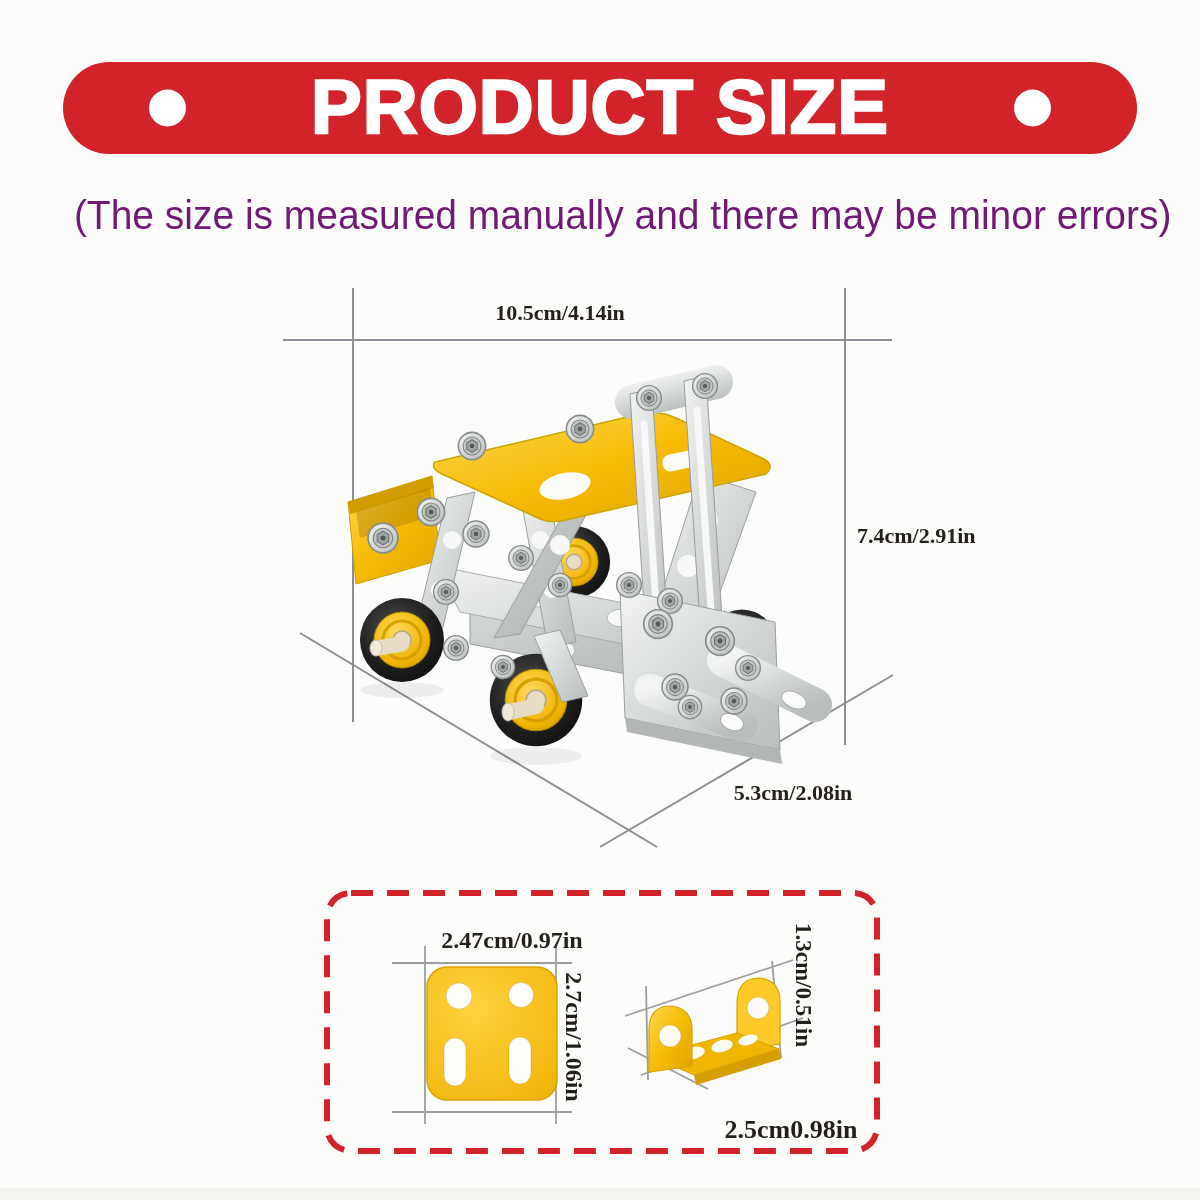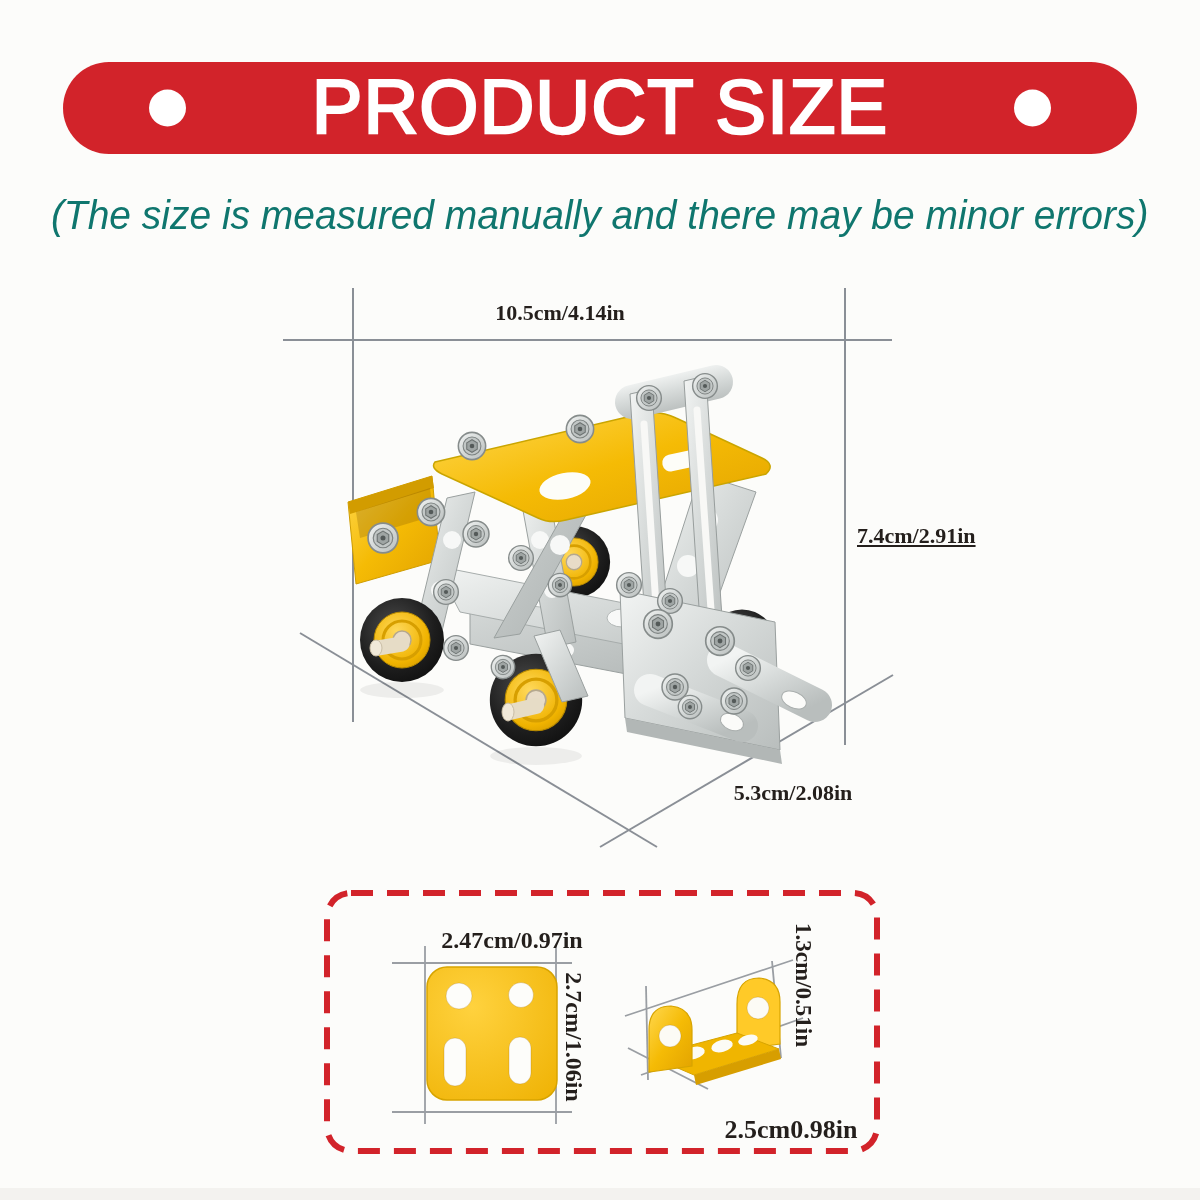--- a/index.html
+++ b/index.html
@@ -1,35 +1,35 @@
 <!DOCTYPE html>
 <html><head>
 <meta charset="utf-8">
 <style>
   html,body{margin:0;padding:0;background:#ffffff;}
   .canvas{position:relative;width:1200px;height:1200px;background:#fcfcfa;overflow:hidden;
           font-family:"Liberation Sans",sans-serif;}
   .art{position:absolute;left:0;top:0;}
   .banner{position:absolute;left:63px;top:62px;width:1074px;height:92px;background:#d2232a;
           border-radius:46px;display:flex;align-items:center;justify-content:center;}
-  .banner-title{color:#ffffff;font-size:76px;font-weight:400;letter-spacing:1px;line-height:1;
+  .banner-title{color:#ffffff;font-size:76px;font-weight:700;letter-spacing:1px;line-height:1;
           -webkit-text-stroke:2.5px #ffffff;padding-bottom:2px;}
   .banner-dot{position:absolute;top:50%;width:37px;height:37px;background:#ffffff;border-radius:50%;
           transform:translateY(-50%);}
   .dot-left{left:86px;}
   .dot-right{right:86px;}
-  .subtitle{position:absolute;top:192px;left:0;width:100%;text-align:center;color:#0f766e;font-size:41px;font-style:italic;}
+  .subtitle{position:absolute;top:192px;left:0;width:100%;text-align:right;color:#701a75;font-size:41px;}
   .subtitle span{display:inline-block;transform:scaleX(.95);transform-origin:center;white-space:nowrap;}
   .dim{position:absolute;font-family:"Liberation Serif","DejaVu Serif",serif;font-weight:700;
        color:#241f1c;white-space:nowrap;transform:translate(-50%,-50%);}
   .dim-main{font-size:22px;}
   .dim-sm{font-size:24px;}
   .dim-md{font-size:26px;margin-top:29px;}
   .rot90{transform:translate(-50%,-50%) rotate(90deg);}
-  .left-anchor{transform:translate(0,-50%);text-decoration:underline;}
+  .left-anchor{transform:translate(0,-50%);}
   .bottom-strip{position:absolute;left:0;bottom:0;width:1200px;height:12px;background:#f3f2ef;}
 </style>
 </head>
 <body>
 
 <div class="canvas">
 
   <svg class="art" width="1200" height="1200" viewBox="0 0 1200 1200">
     <defs>
       <linearGradient id="gy" x1="0" y1="0" x2="1" y2="1">

